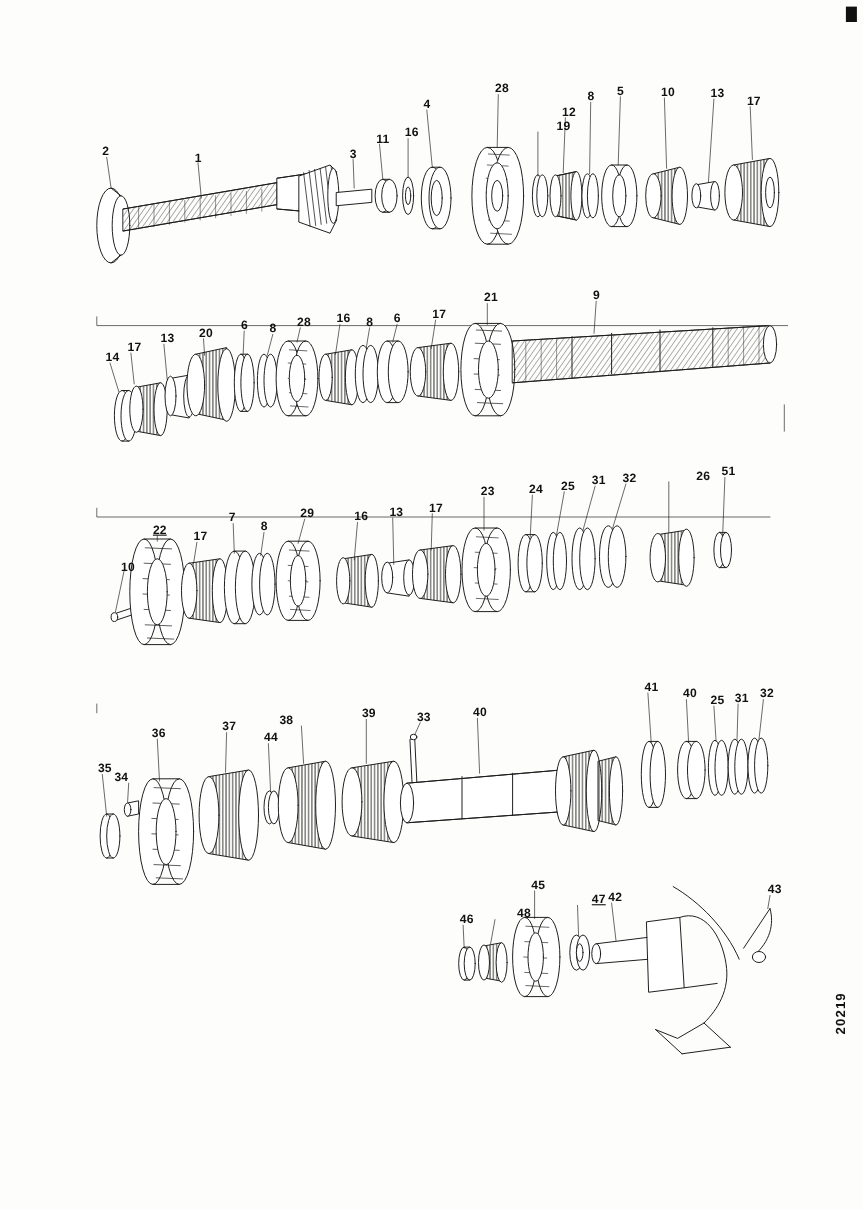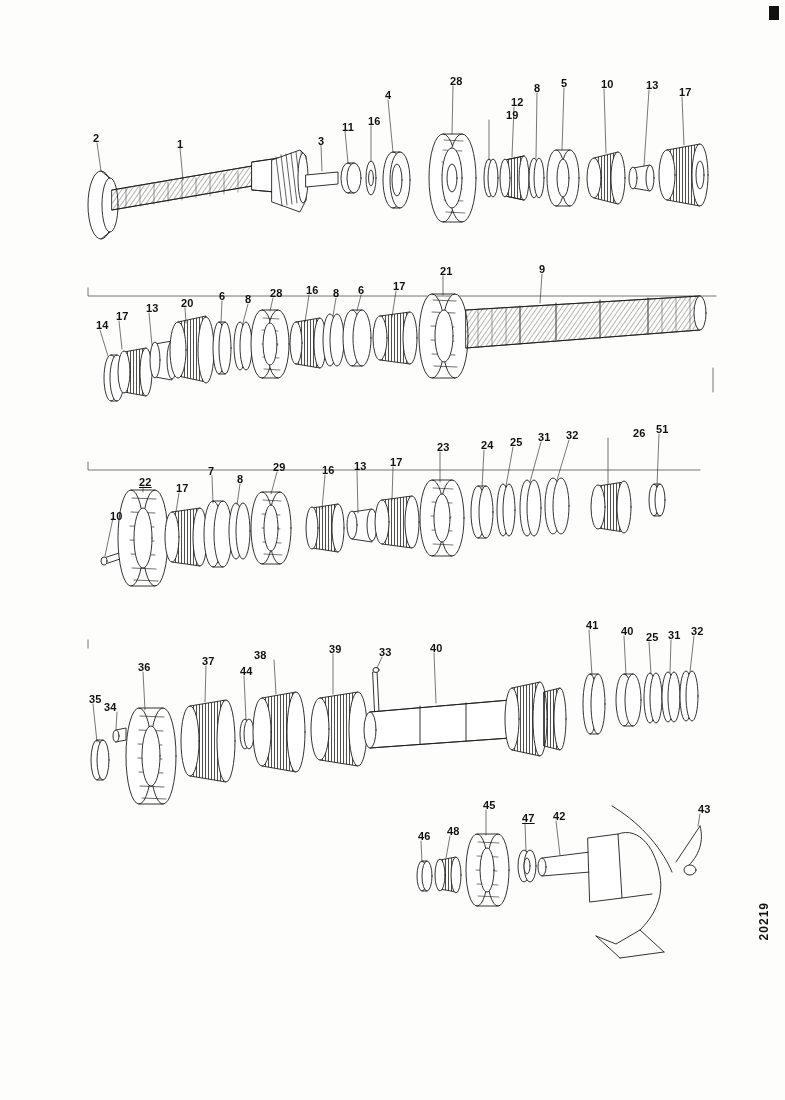--- a/index.html
+++ b/index.html
@@ -568,22 +568,22 @@
       <div class="callout" style="left: 254px; top: 650px; text-align: center;">38</div>
       <div class="callout" style="left: 329px; top: 644px;">39</div>
       <div class="callout" style="left: 379px; top: 647px;">33</div>
       <div class="callout" style="left: 430px; top: 643px;">40</div>
       <div class="callout" style="left: 586px; top: 620px;">41</div>
       <div class="callout" style="left: 621px; top: 626px;">40</div>
       <div class="callout" style="left: 646px; top: 632px;">25</div>
       <div class="callout" style="left: 668px; top: 630px;">31</div>
       <div class="callout" style="left: 691px; top: 626px;">32</div>
       <div class="callout" style="left: 418px; top: 831px;">46</div>
-      <div class="callout" style="left: 447px; top: 826px;">48</div>
+      <div class="callout" style="left: 470px; top: 826px;">48</div>
       <div class="callout" style="left: 483px; top: 800px;">45</div>
-      <div class="callout" style="left: 522px; top: 813px; text-decoration: underline;">47</div>
+      <div class="callout" style="left: 538px; top: 813px; text-decoration: underline;">47</div>
       <div class="callout" style="left: 553px; top: 811px;">42</div>
       <div class="callout" style="left: 698px; top: 804px;">43</div>
     </div>
 
   <div class="drawing-code">20219</div>
 
 </div>
 
 </body></html>

